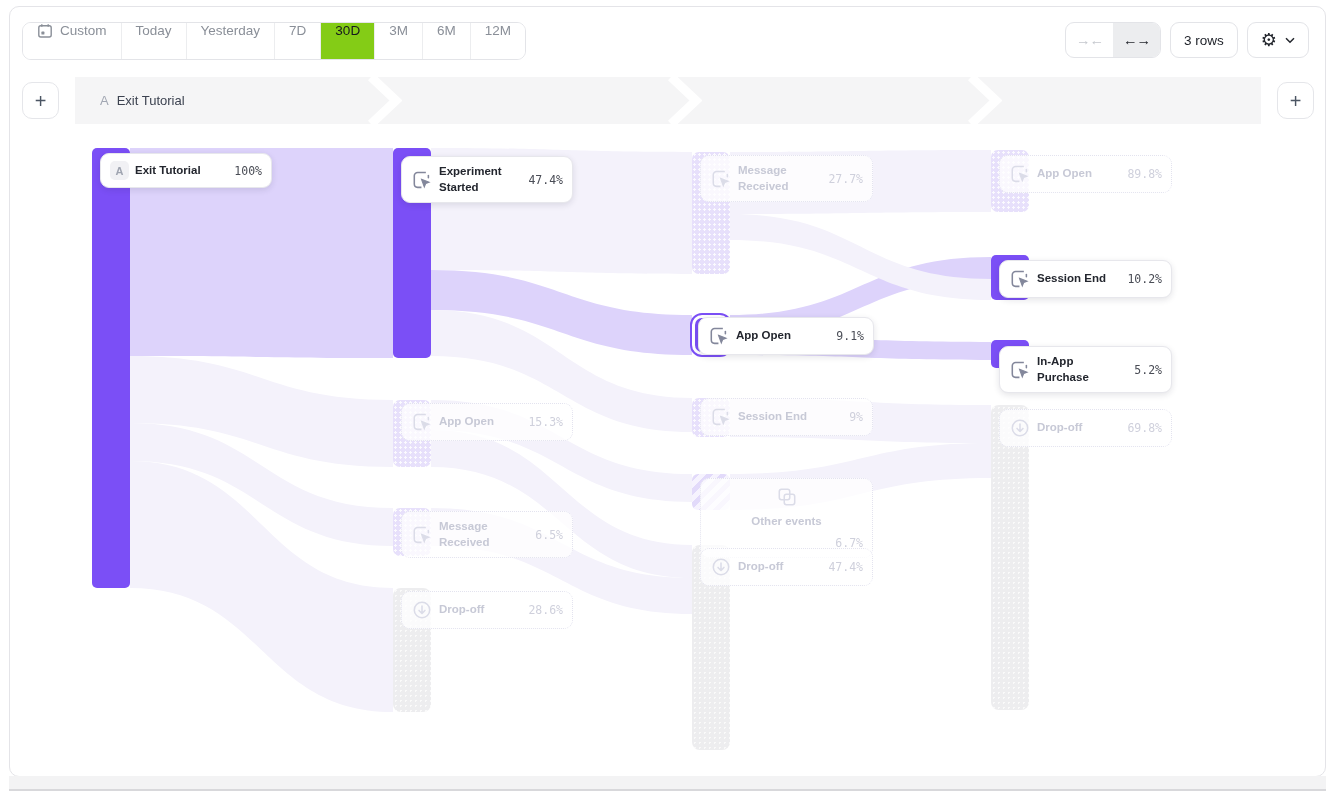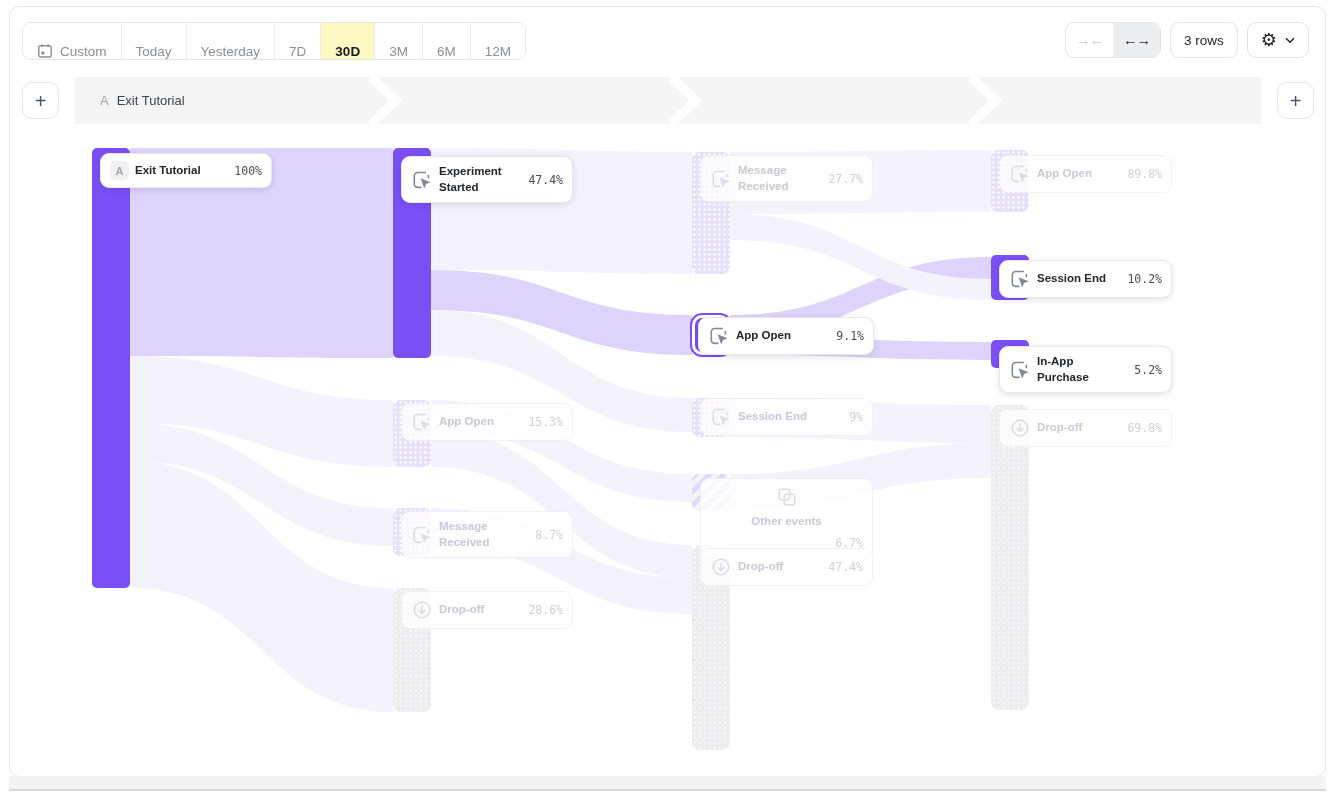--- a/index.html
+++ b/index.html
@@ -10,25 +10,25 @@
   }
   
   .panel{position:absolute;left:9px;top:6px;right:9px;bottom:16px;
     border:1px solid #E4E4E8;border-radius:10px;background:#fff;z-index:0;}
   .footer-strip{position:absolute;left:9px;right:9px;bottom:2px;height:13px;
     background:#F3F3F4;border-bottom:2px solid #D8D8DB;z-index:0;}
 
   
   .range-group{position:absolute;left:22px;top:22px;height:36px;display:flex;
     border:1px solid #E3E4E8;border-radius:9px;background:#fff;overflow:hidden;z-index:5;}
-  .range-item{display:flex;align-items:flex-end;gap:7px;padding:0 14px;height:100%;
+  .range-item{display:flex;align-items:flex-start;gap:7px;padding:0 14px;height:100%;
     font-family:inherit;font-size:13.5px;color:#8A8F98;background:#fff;border:none;
     border-right:1px solid #ECEDEF;cursor:pointer;white-space:nowrap;}
   .range-item:last-child{border-right:none;}
-  .range-item.active{background:#fef9c3;color:#16181D;font-weight:700;}
+  .range-item.active{background:#84cc16;color:#16181D;font-weight:400;}
   .cal svg{display:block;}
 
   .toolbar-right{position:absolute;right:26px;top:22px;height:36px;display:flex;gap:9px;z-index:5;}
   .tbtn{display:flex;align-items:center;gap:8px;padding:0 13px;height:36px;
     border:1px solid #E3E4E8;border-radius:9px;background:#fff;cursor:pointer;
     font-family:inherit;font-size:13.5px;color:#22252C;font-weight:500;white-space:nowrap;}
   .seg{display:flex;align-items:stretch;height:36px;border:1px solid #E3E4E8;
     border-radius:9px;background:#fff;overflow:hidden;box-sizing:border-box;}
   .seg-item{display:flex;align-items:center;justify-content:center;padding:0 10px;
     font-size:14.5px;color:#C4C7CD;cursor:pointer;letter-spacing:-1px;border:none;background:transparent;font-family:inherit;}
@@ -210,21 +210,21 @@
     <div class="bar event faded" style="left: 393px; top: 508px; width: 38px; height: 48px;"></div>
     <div class="card faded" style="left: 401px; top: 511px; width: 172px;">
       <span class="ic">
         <svg width="22" height="22" viewBox="0 0 20 20" fill="none" stroke="currentColor" stroke-width="1.4">
           <path d="M13.5 3.2 H6 a3 3 0 0 0 -3 3 v7.5 a3 3 0 0 0 3 3 h3.5"></path>
           <path d="M15.8 6 v2" stroke-linecap="round"></path>
           <path d="M9.6 9.4 L16.4 12 L13.4 13.1 L12.1 16.3 Z" fill="currentColor" stroke="currentColor" stroke-width="1"></path>
         </svg>
       </span>
       <span class="nm">Message Received</span>
-      <span class="val">8.7%</span>
+      <span class="val">6.5%</span>
     </div>
     <div class="bar dropoff faded" style="left: 393px; top: 588px; width: 38px; height: 124px;"></div>
     <div class="card faded" style="left: 401px; top: 591px; width: 172px;">
       <span class="ic">
         <svg width="22" height="22" viewBox="0 0 20 20" fill="none" stroke="currentColor" stroke-width="1.4">
           <circle cx="10" cy="10" r="7"></circle>
           <path d="M10 6.3 V13 M7.3 10.4 L10 13.2 L12.7 10.4" stroke-linecap="round" stroke-linejoin="round"></path>
         </svg>
       </span>
       <span class="nm">Drop-off</span>

